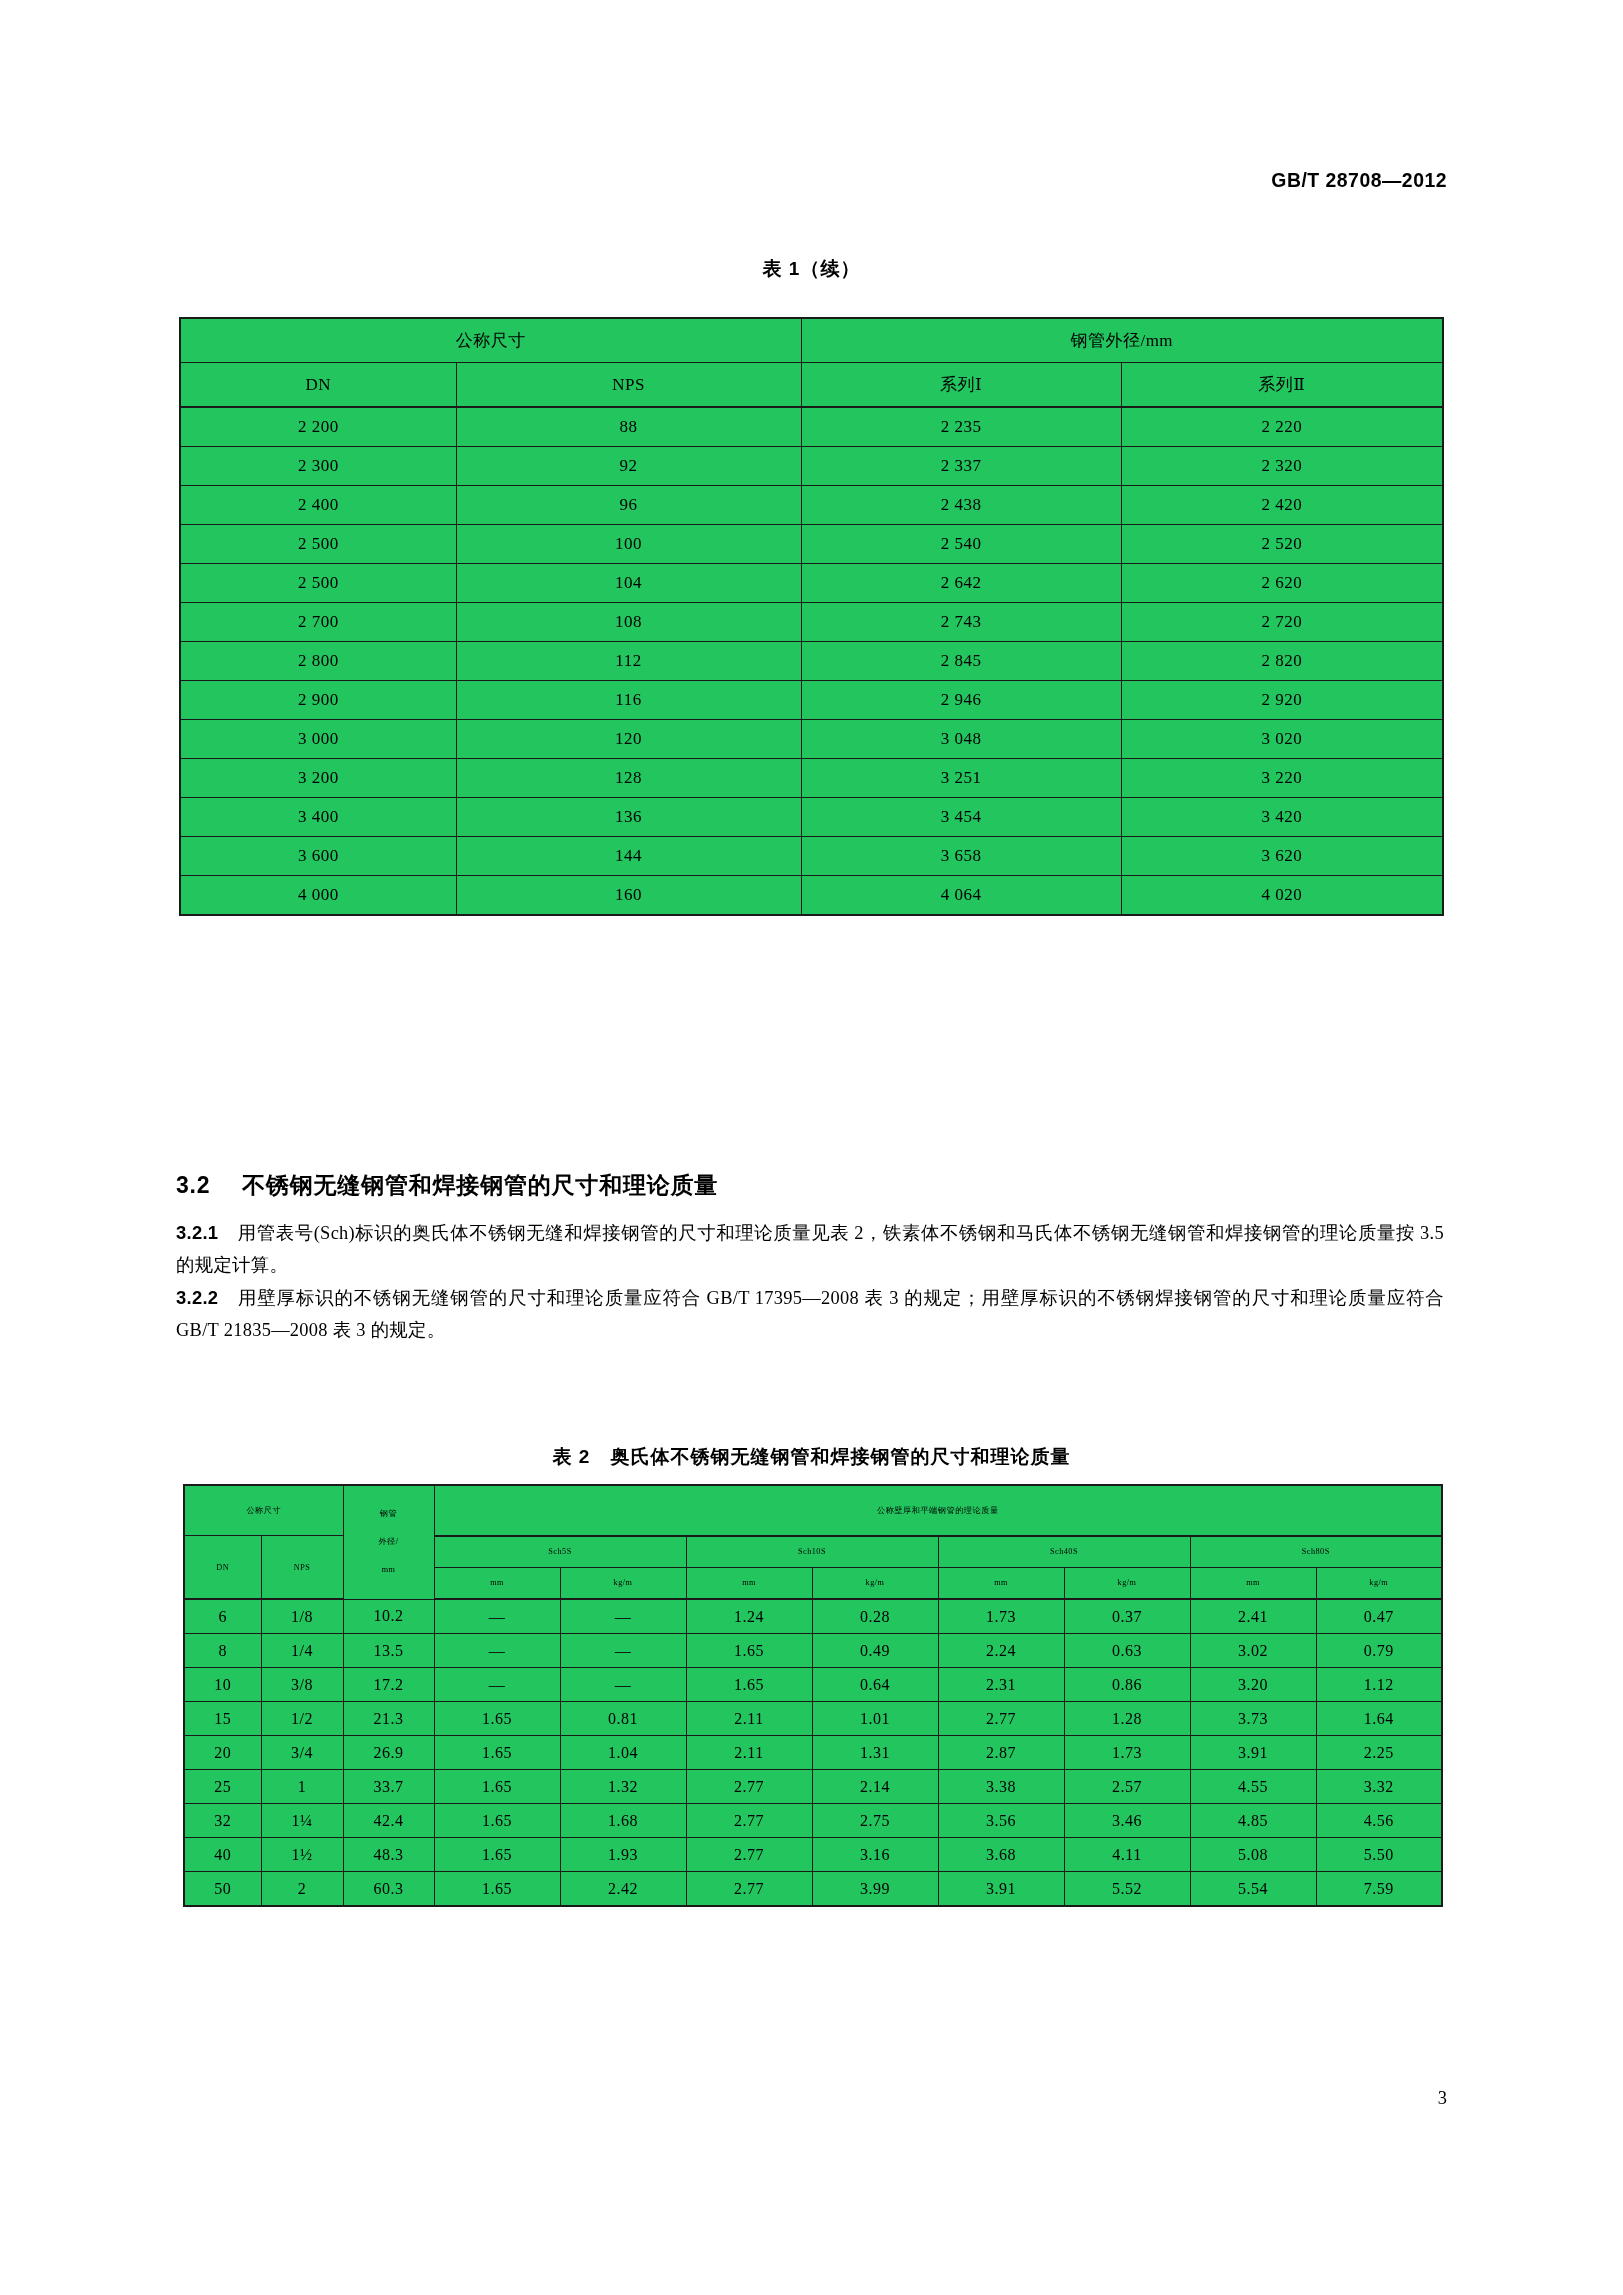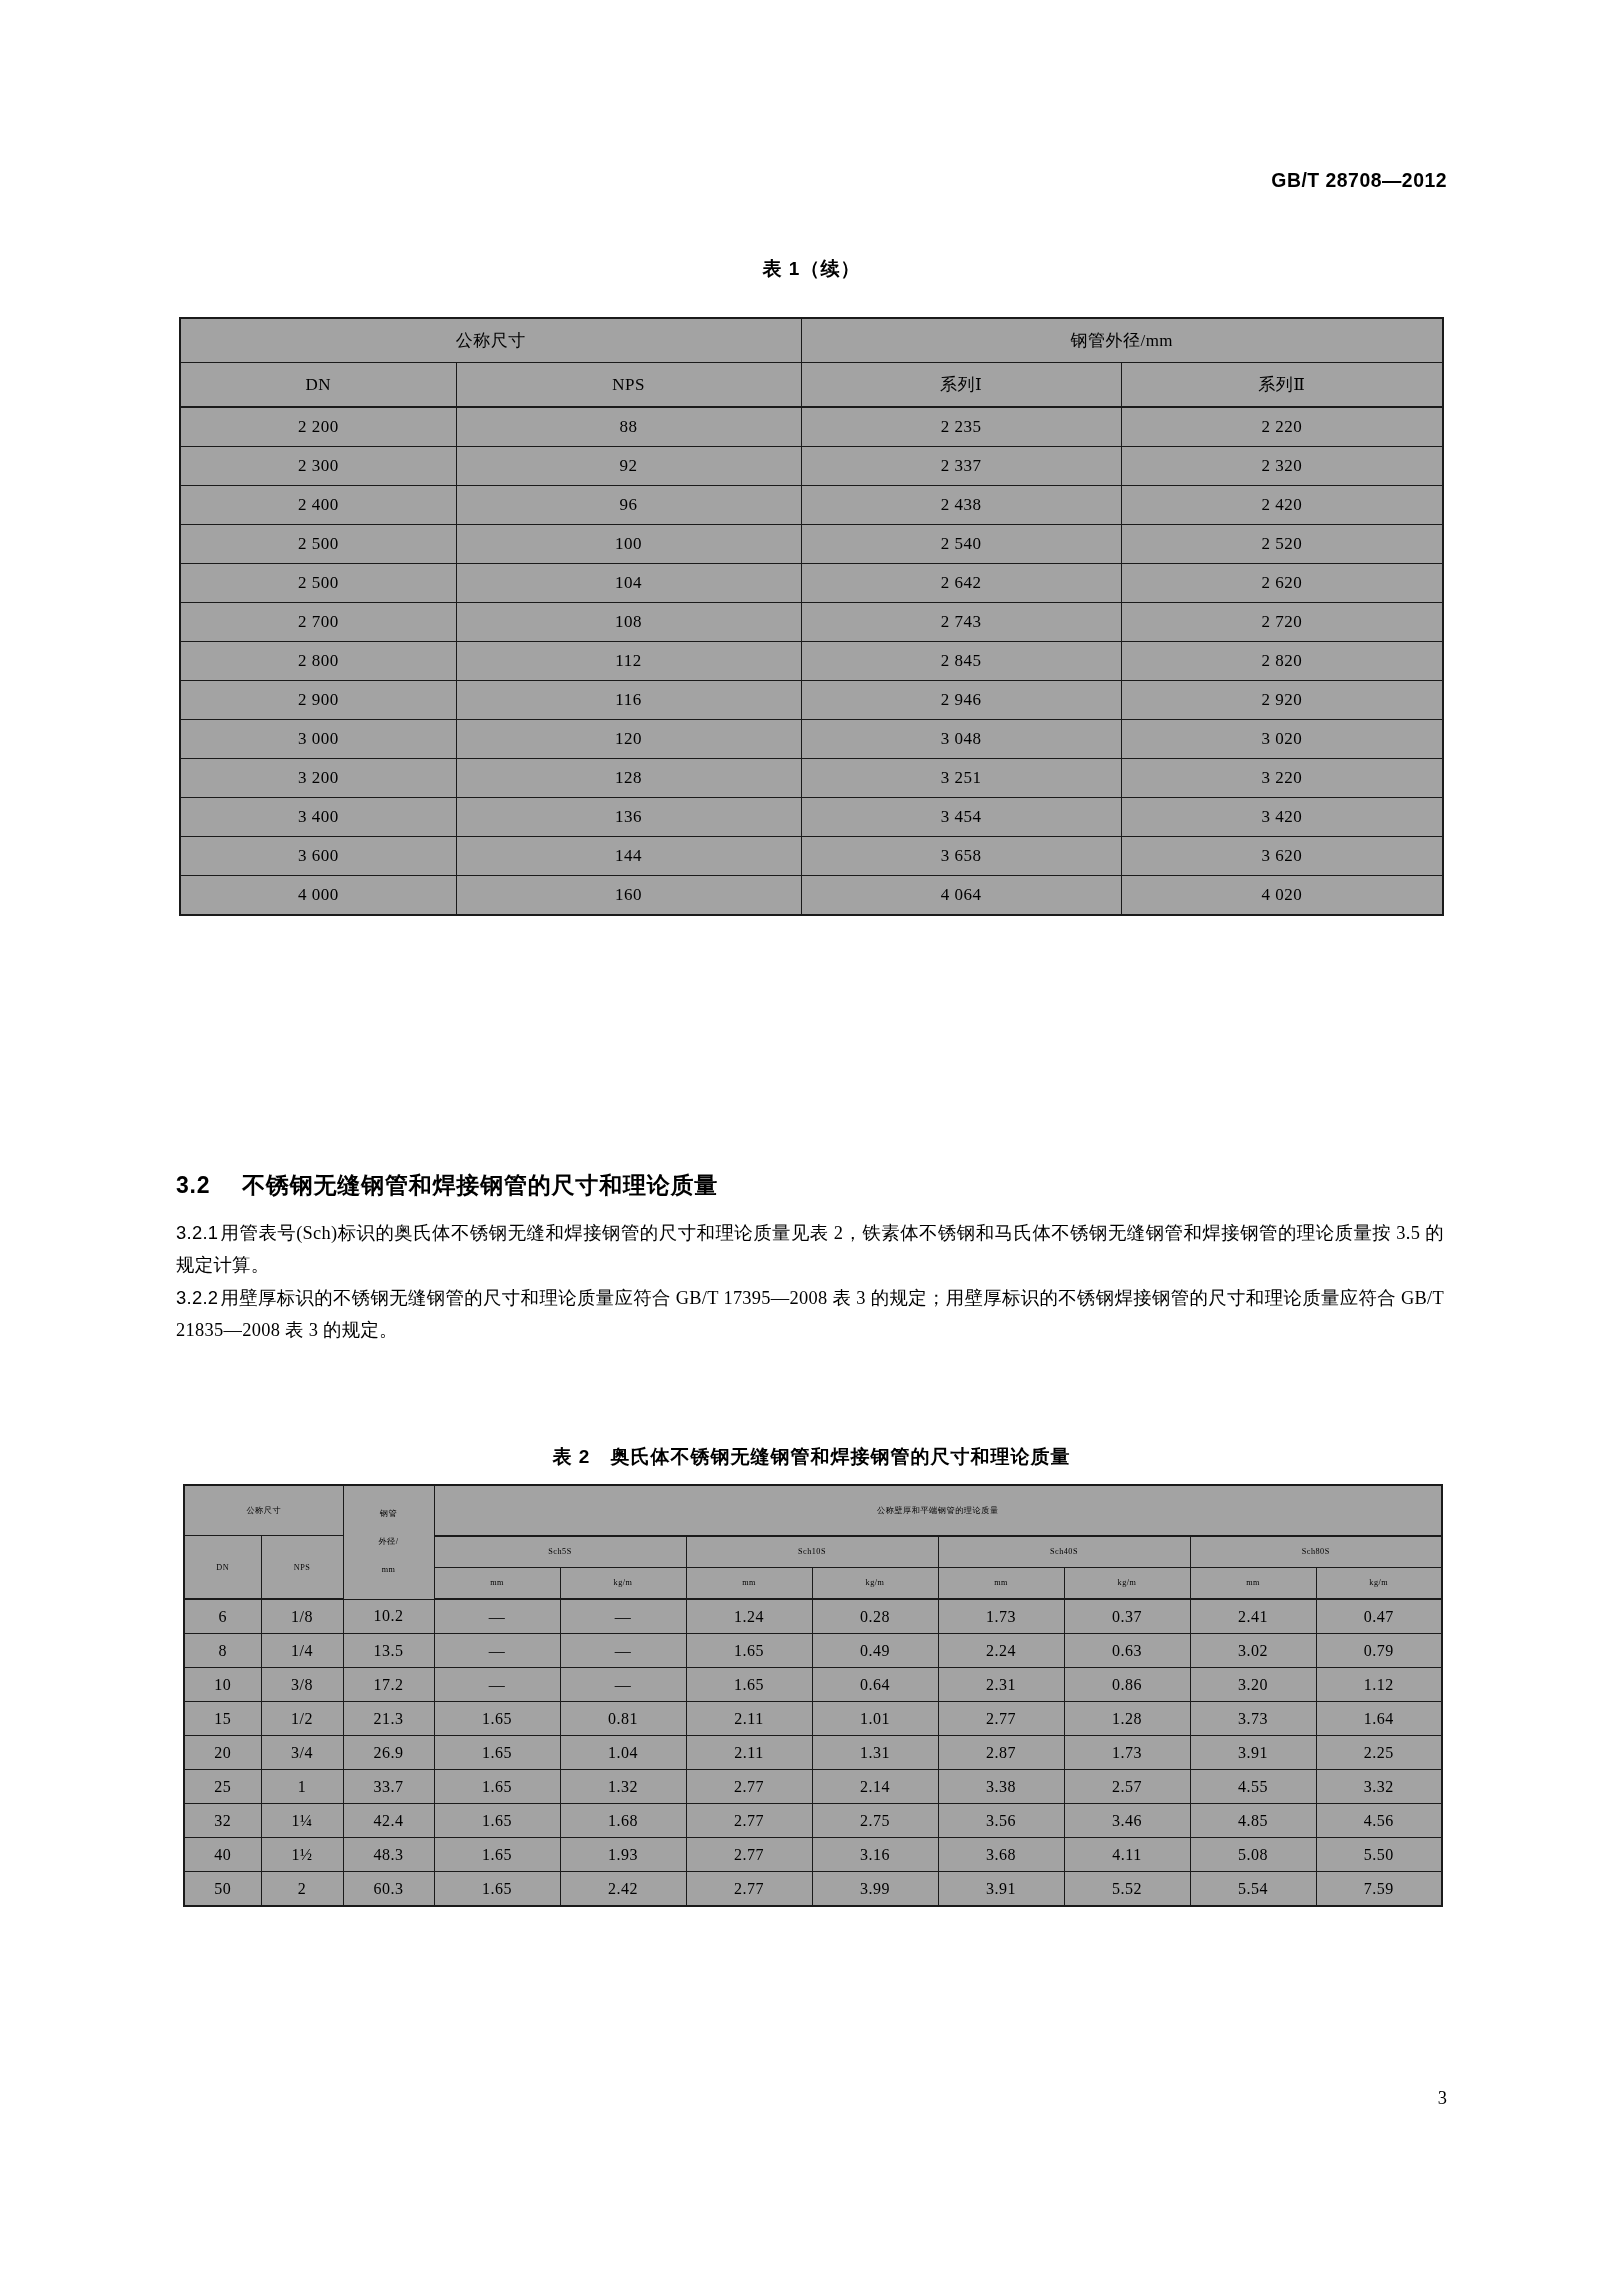--- a/index.html
+++ b/index.html
@@ -49,21 +49,21 @@
     letter-spacing: 1px;
   }
   #caption-t1 { top: 256px; }
   #caption-t2 { top: 1444px; }
 
   
   table.gb {
     position: absolute;
     border-collapse: collapse;
     table-layout: fixed;
-    background: #a3a3a3;
+    background: #22c55e;
   }
   table.gb td, table.gb th {
     border: 0.8px solid #1a1a1a;
     text-align: center;
     vertical-align: middle;
     font-weight: normal;
     font-family: "Liberation Serif", "DejaVu Serif", serif;
     letter-spacing: 0.5px;
   }
   
@@ -101,22 +101,22 @@
     left: 176px;
     width: 1268px;
     font-size: 18.4px;
     line-height: 32px;
     letter-spacing: 0.3px;
     text-align: justify;
     font-family: "Liberation Serif", "DejaVu Serif", serif;
   }
   .para .num {
     font-family: "Liberation Sans", "DejaVu Sans", sans-serif;
-    font-weight: normal;
-    margin-right: 2px;
+    font-weight: bold;
+    margin-right: 19px;
   }
   #sec-32     { top: 1170px; }
   #para-321   { top: 1217px; }
   #para-322   { top: 1282px; }
 
   
   #table2 {
     top: 1484px;
     left: 183px;
     width: 1258px;

